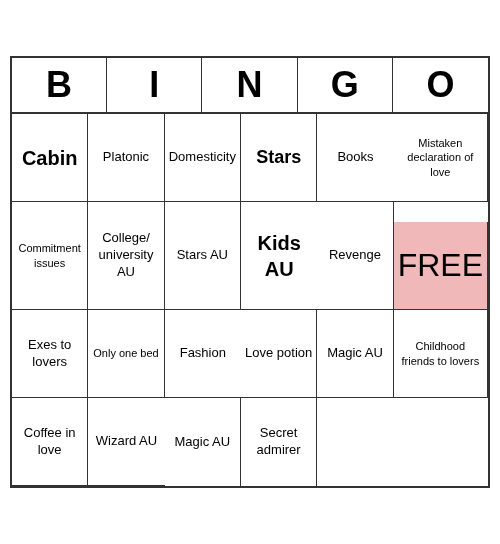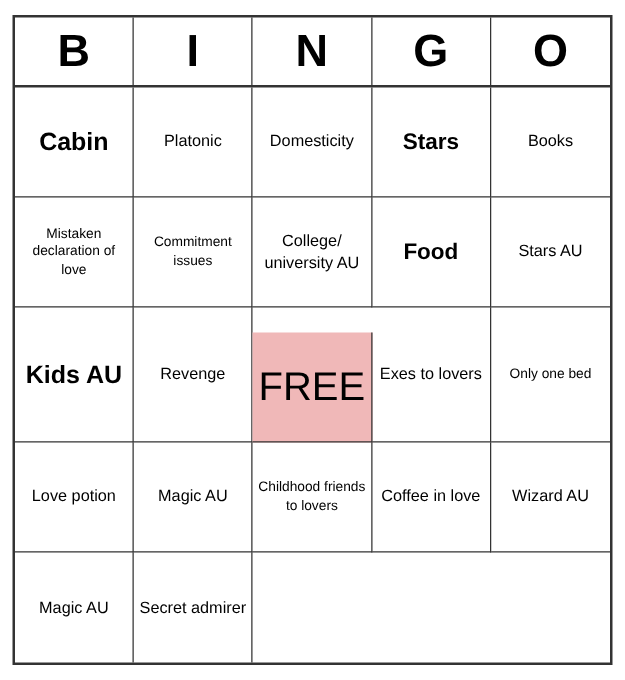--- a/index.html
+++ b/index.html
@@ -28,21 +28,21 @@
       font-weight: bold;
       padding: 6px 0;
       border-right: 1px solid #333;
       font-family: Arial, sans-serif;
     }
     .bingo-header-cell:last-child {
       border-right: none;
     }
     .bingo-grid {
       display: grid;
-      grid-template-columns: repeat(5, 1fr);
+      grid-template-columns: repeat(6, 1fr);
     }
     .bingo-cell {
       border-right: 1px solid #333;
       border-bottom: 1px solid #333;
       text-align: center;
       display: flex;
       align-items: center;
       justify-content: center;
       padding: 6px 4px;
       min-height: 88px;
@@ -86,27 +86,27 @@
     </div>
   <div class="bingo-grid">
   <div class="bingo-cell large-text">Cabin</div>
       <div class="bingo-cell">Platonic</div>
       <div class="bingo-cell">Domesticity</div>
       <div class="bingo-cell extra-large">Stars</div>
       <div class="bingo-cell">Books</div>
       <div class="bingo-cell small-text">Mistaken declaration of love</div>
       <div class="bingo-cell small-text">Commitment issues</div>
       <div class="bingo-cell">College/ university AU</div>
-      <div class="bingo-cell extra-large">Food</div>
       <div class="bingo-cell">Stars AU</div>
       <div class="bingo-cell large-text">Kids AU</div>
       <div class="bingo-cell">Revenge</div>
       <div class="bingo-cell free">FREE</div>
       <div class="bingo-cell">Exes to lovers</div>
       <div class="bingo-cell small-text">Only one bed</div>
+      <div class="bingo-cell">Fashion</div>
       <div class="bingo-cell">Love potion</div>
       <div class="bingo-cell">Magic AU</div>
       <div class="bingo-cell small-text">Childhood friends to lovers</div>
       <div class="bingo-cell">Coffee in love</div>
       <div class="bingo-cell">Wizard AU</div>
       <div class="bingo-cell">Magic AU</div>
       <div class="bingo-cell">Secret admirer</div>
     </div>
 </div>
 

